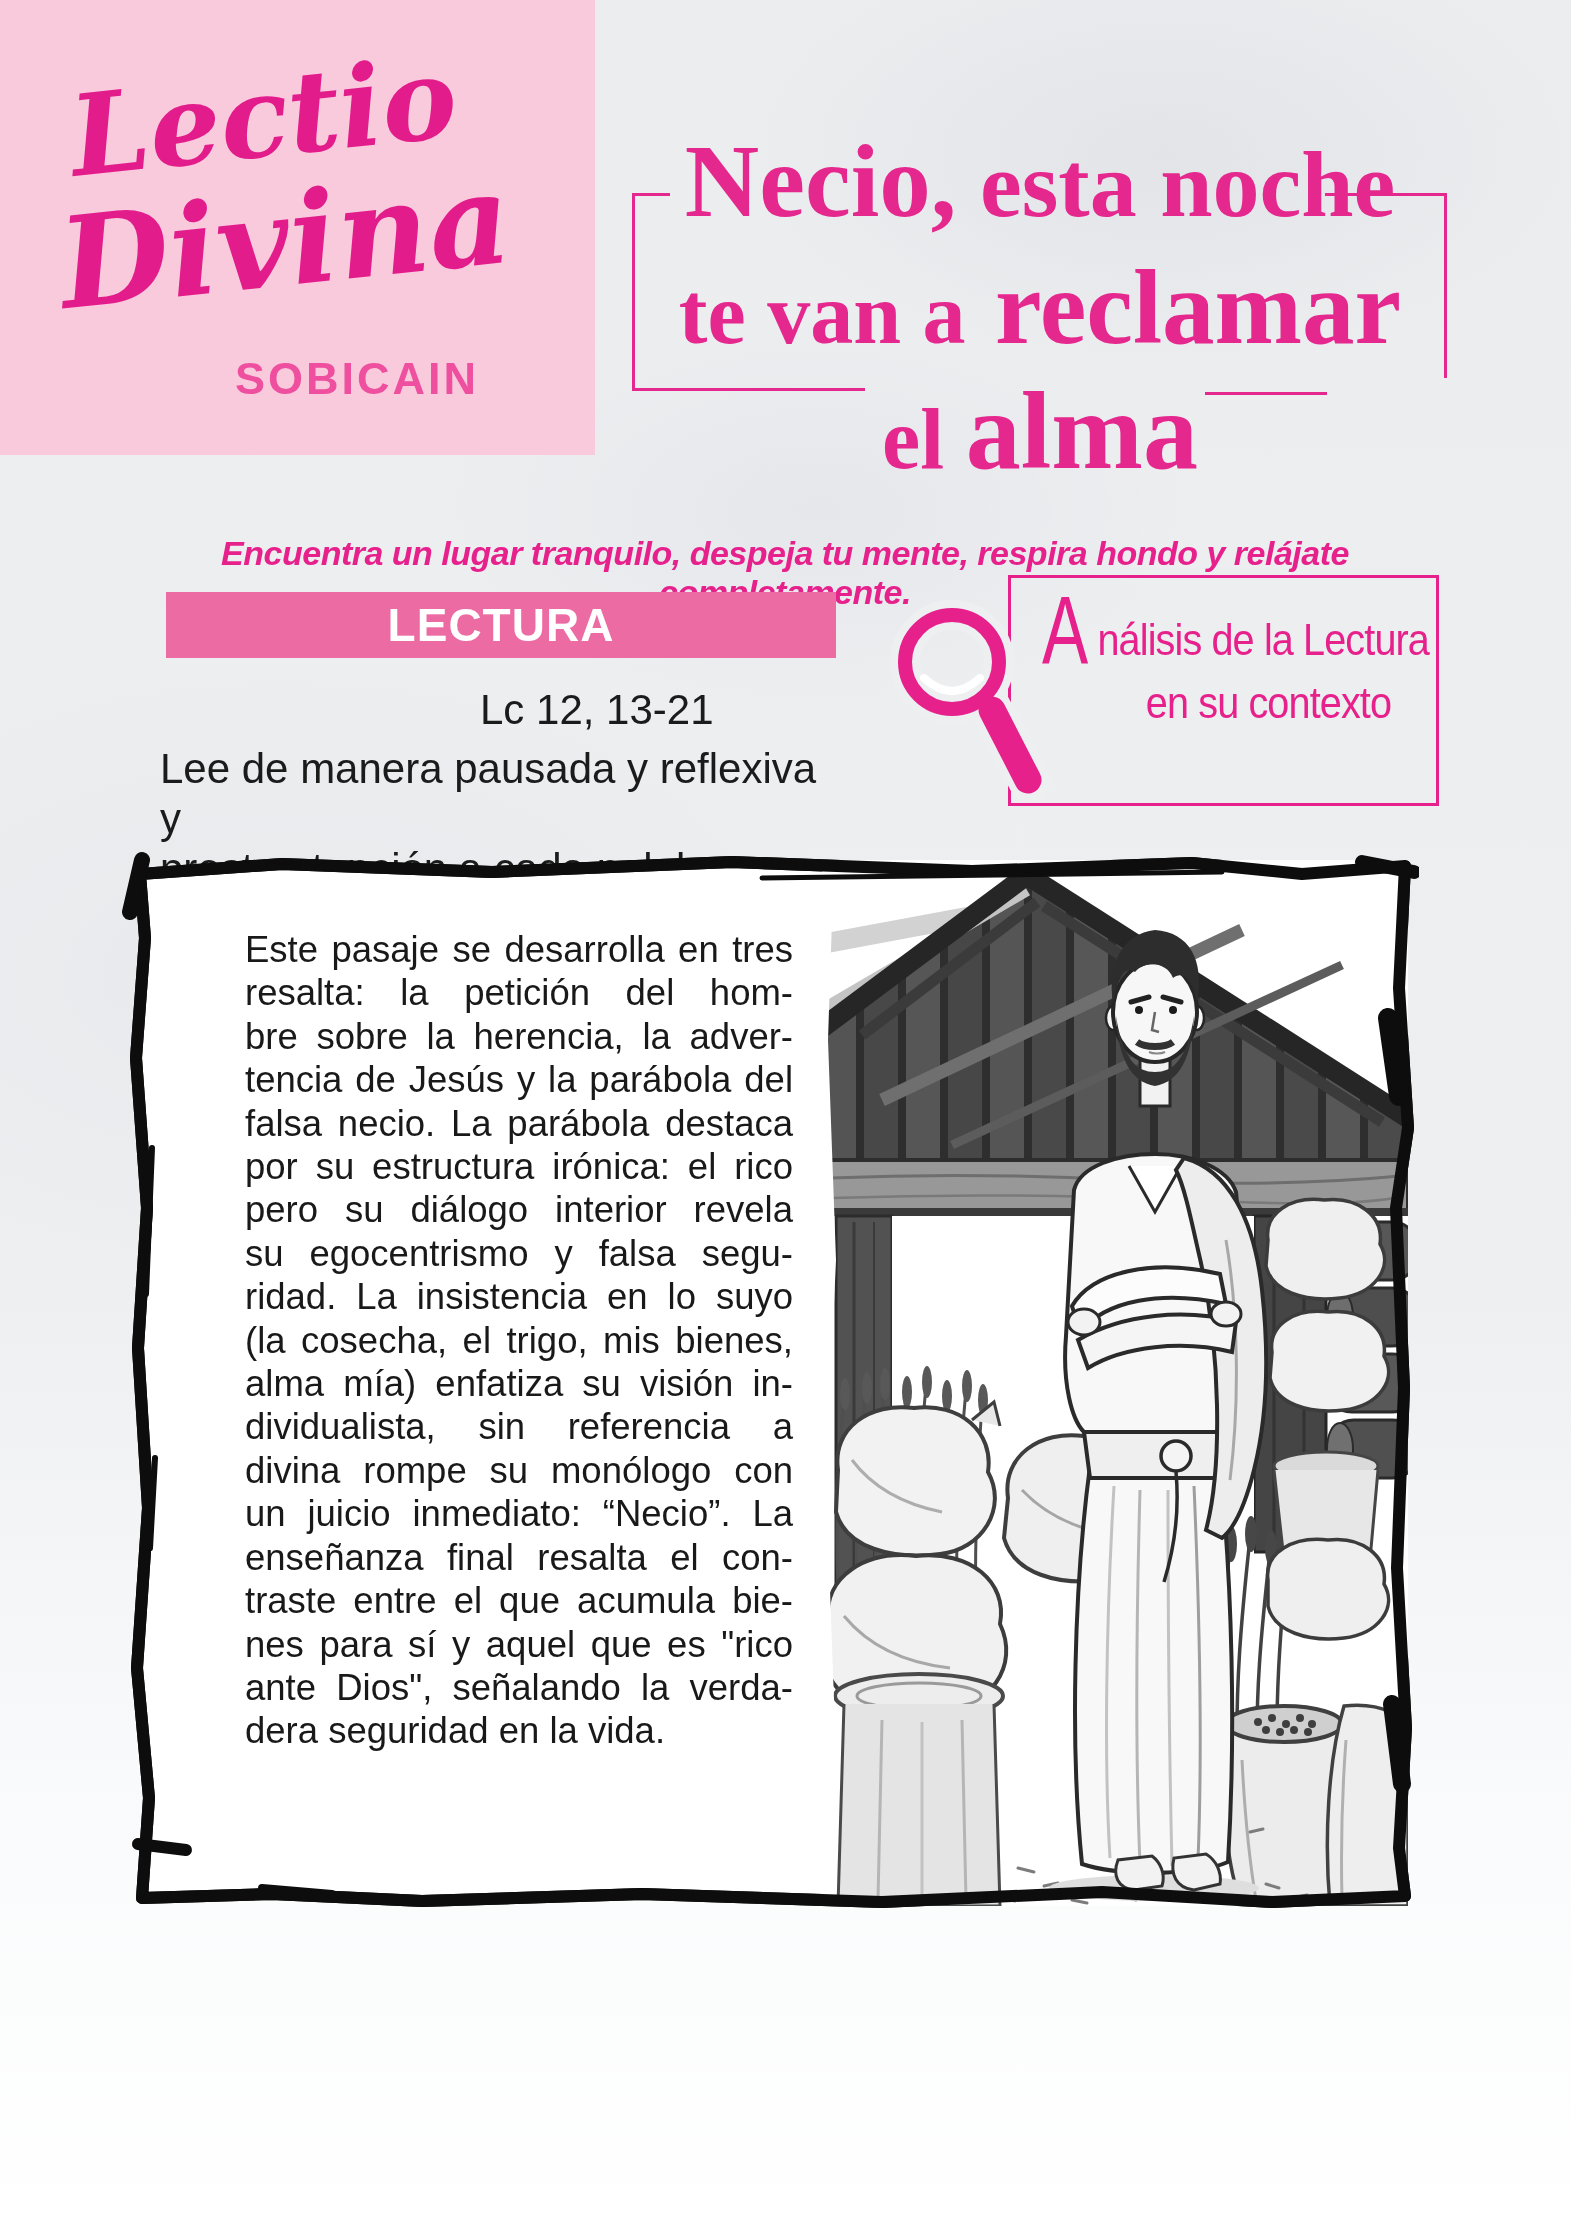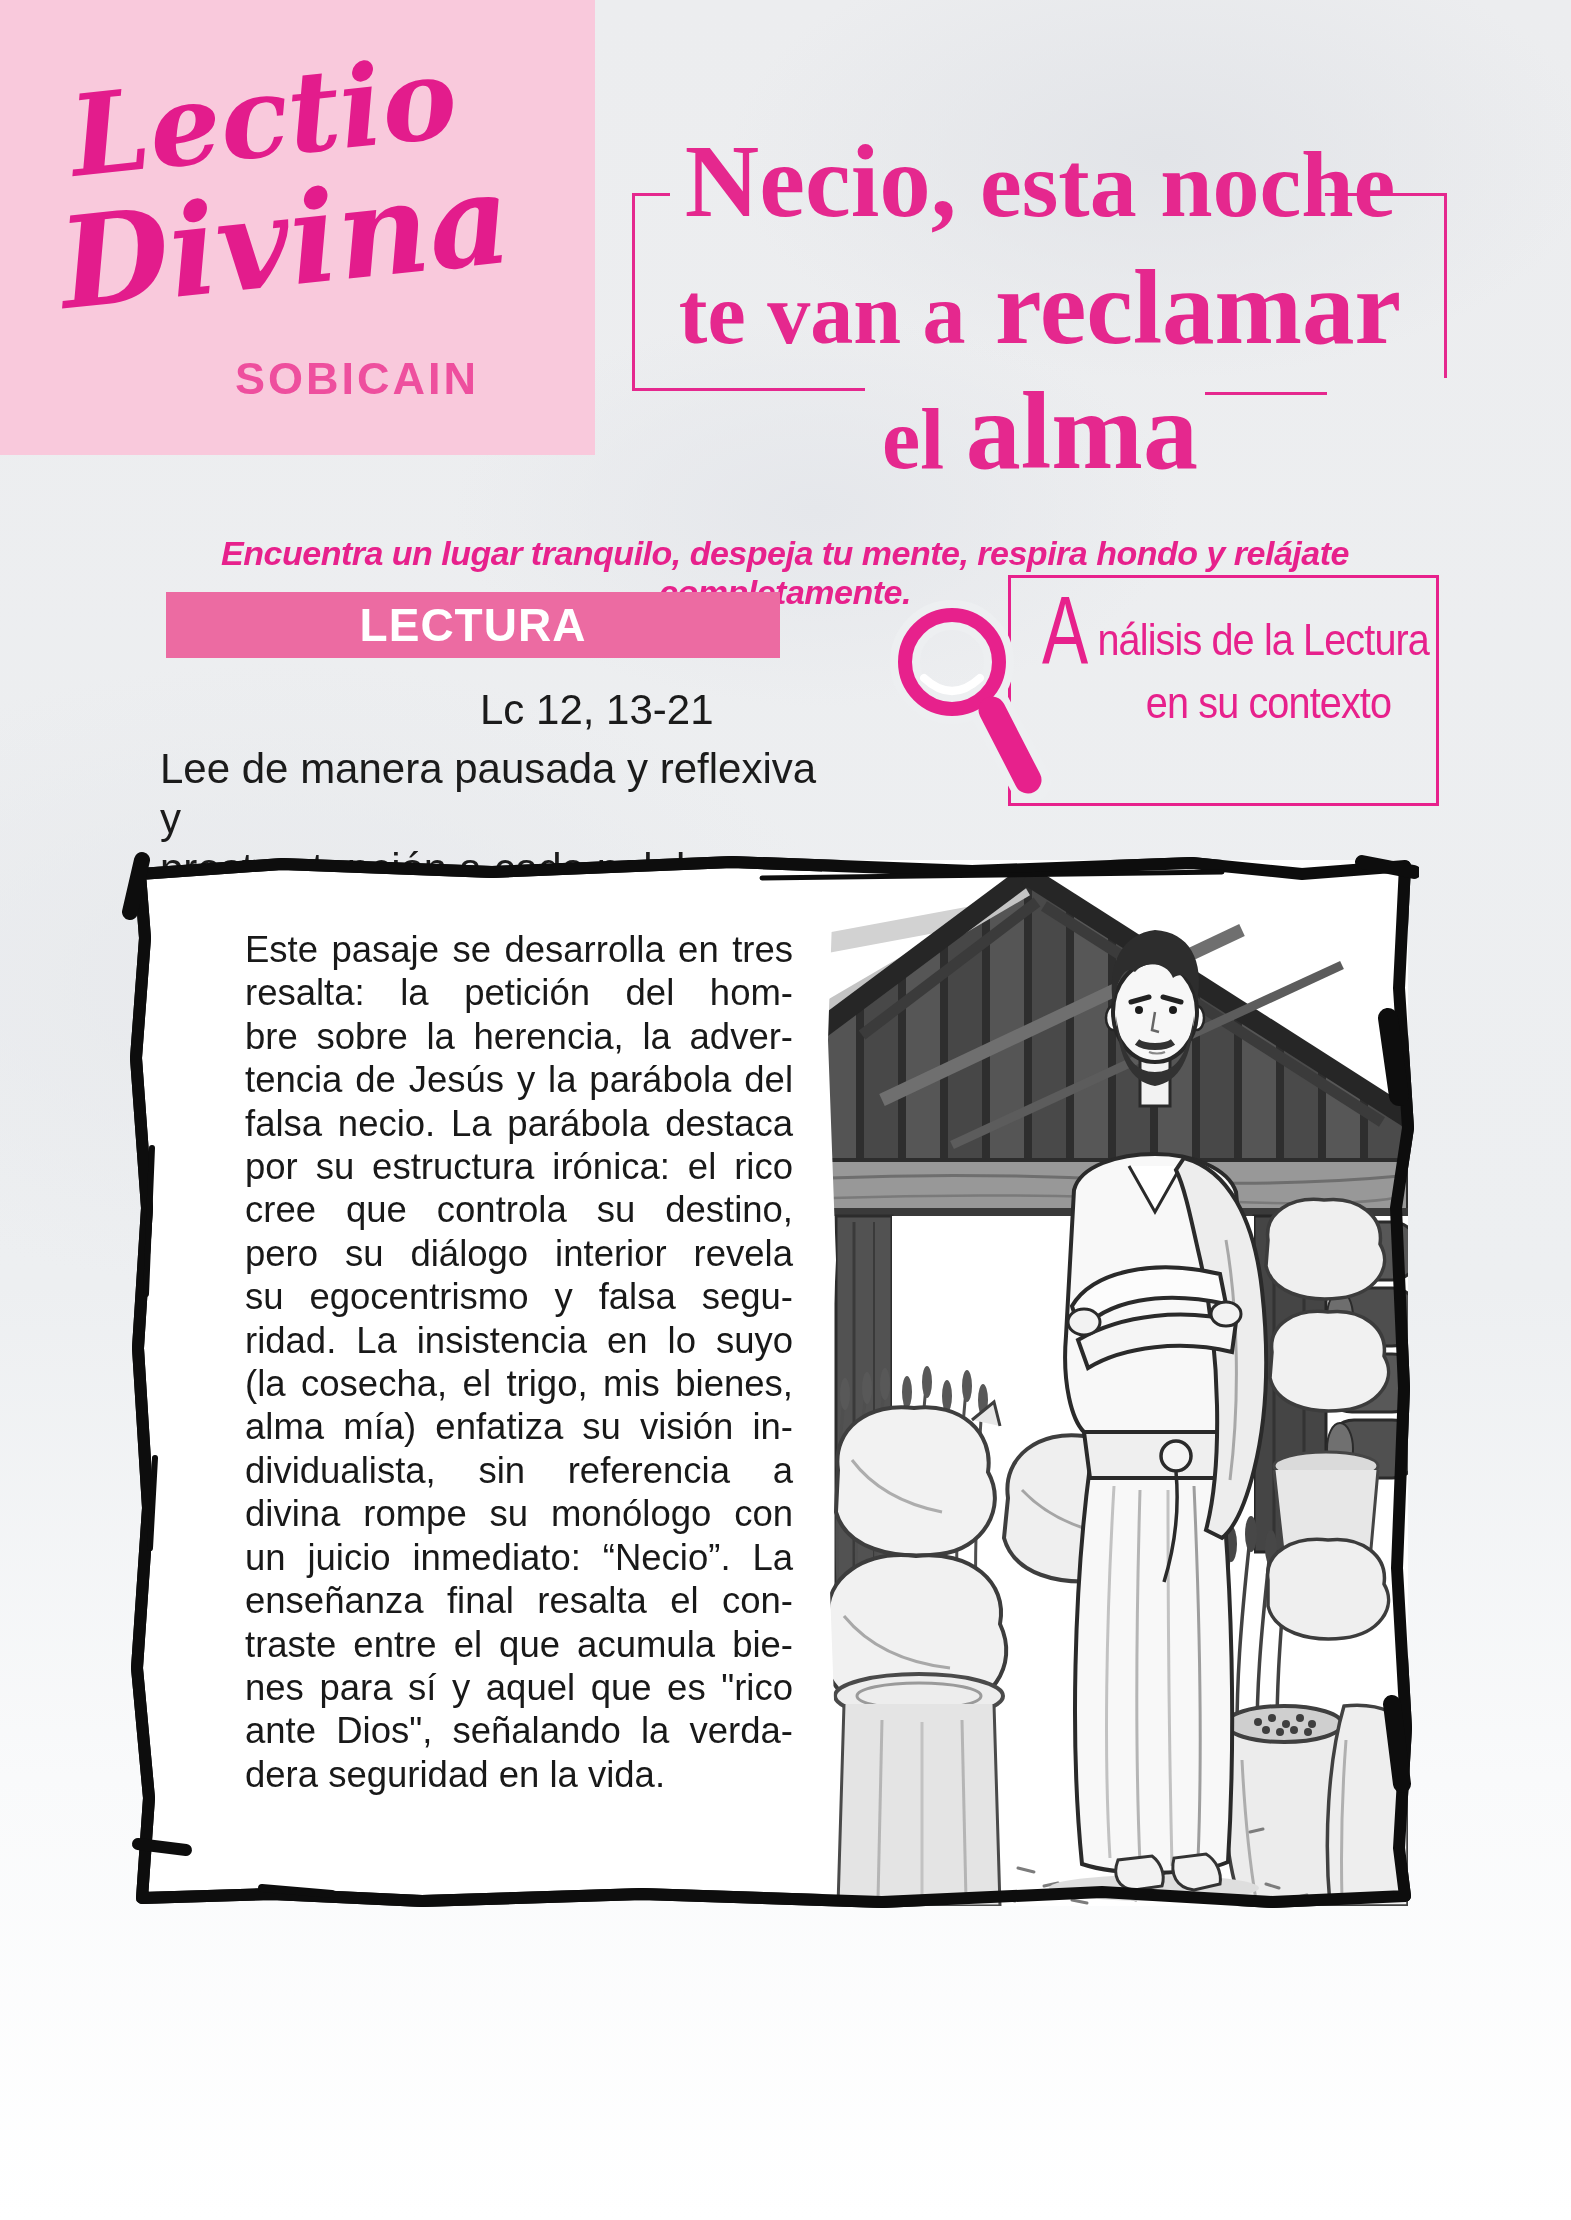--- a/index.html
+++ b/index.html
@@ -28,21 +28,21 @@
   .mt1 .big{font-size:103px;}
   .mt2{font-size:86px; margin-top:22px;}
   .mt2 .big{font-size:105px;margin-left:8px;}
   .mt3{font-size:86px; margin-top:16px;}
   .mt3 .big{font-size:110px;}
   .tframe{position:absolute; background:#e5288e;}
   
   .intro-line{position:absolute; left:120px; top:534px; width:1330px; text-align:center;
     font-style:italic; font-weight:bold; font-size:34px; color:#e7218c; letter-spacing:-0.5px;}
   
-  .lectura-banner{position:absolute; left:166px; top:592px; width:614px; height:66px;
+  .lectura-banner{position:absolute; left:166px; top:592px; width:670px; height:66px;
     background:#ec6ba2; color:#ffffff; font-weight:bold; font-size:46px; letter-spacing:1px;
     text-align:center; line-height:66px;}
   .lc-ref{position:absolute; left:480px; top:686px; width:300px; text-align:left;
     font-size:42px; color:#1b1b1b;}
   .lc-instruction{position:absolute; left:160px; top:744px; width:660px; font-size:42px;
     line-height:50px; color:#1b1b1b; white-space:pre-line;}
   
   .analysis-box{position:absolute; left:1008px; top:575px; width:431px; height:231px;
     border:3px solid #e7218c; box-sizing:border-box;}
   .analysis-text{position:absolute; left:1042px; top:592px; width:400px; color:#e7218c;
@@ -111,21 +111,20 @@
              L27,950 L15,820 L26,660 L16,500 L25,360 L14,210 L23,90 Z" fill="#ffffff" stroke="#0d0d0d" stroke-width="12" stroke-linejoin="round"></path>
   </svg>
 
   <div class="reading-text">
       <div class="jline">Este pasaje se desarrolla en tres</div>
       <div class="jline">resalta: la petición del hom-</div>
       <div class="jline">bre sobre la herencia, la adver-</div>
       <div class="jline">tencia de Jesús y la parábola del</div>
       <div class="jline">falsa necio. La parábola destaca</div>
       <div class="jline">por su estructura irónica: el rico</div>
-      <div class="jline">cree que controla su destino,</div>
       <div class="jline">pero su diálogo interior revela</div>
       <div class="jline">su egocentrismo y falsa segu-</div>
       <div class="jline">ridad. La insistencia en lo suyo</div>
       <div class="jline">(la cosecha, el trigo, mis bienes,</div>
       <div class="jline">alma mía) enfatiza su visión in-</div>
       <div class="jline">dividualista, sin referencia a</div>
       <div class="jline">divina rompe su monólogo con</div>
       <div class="jline">un juicio inmediato: “Necio”. La</div>
       <div class="jline">enseñanza final resalta el con-</div>
       <div class="jline">traste entre el que acumula bie-</div>

